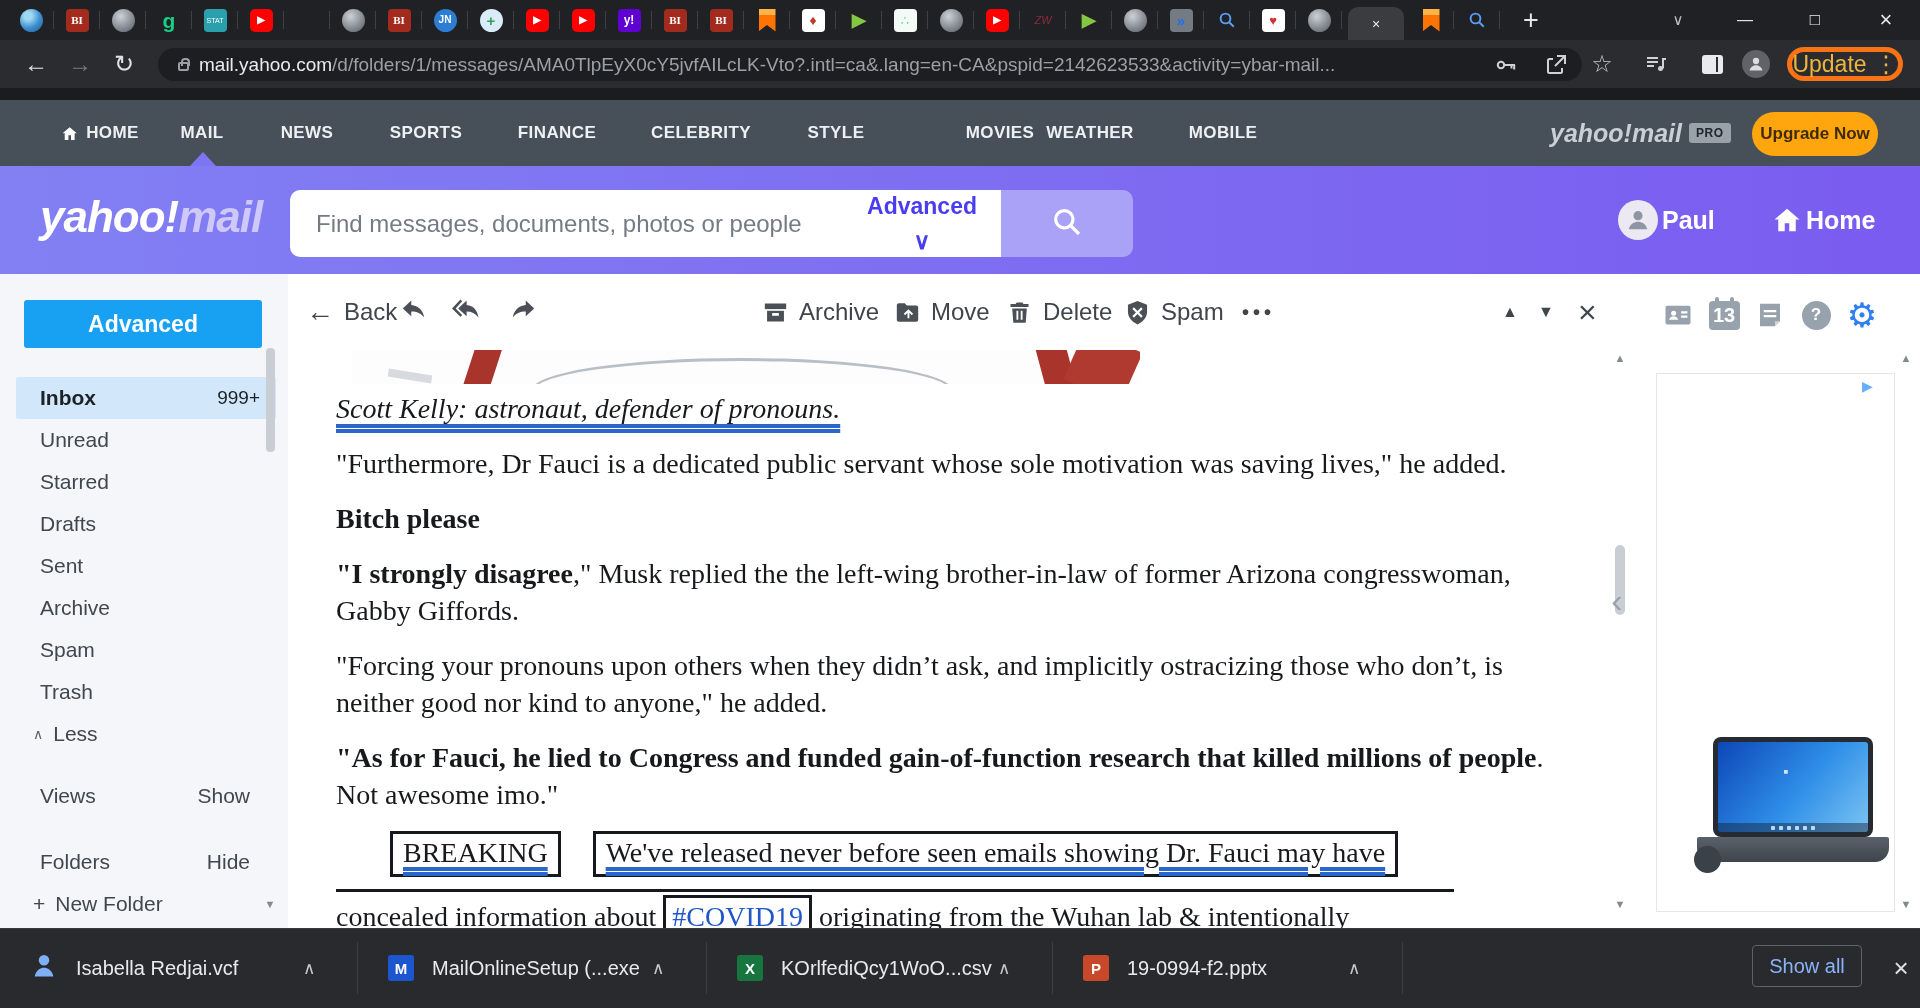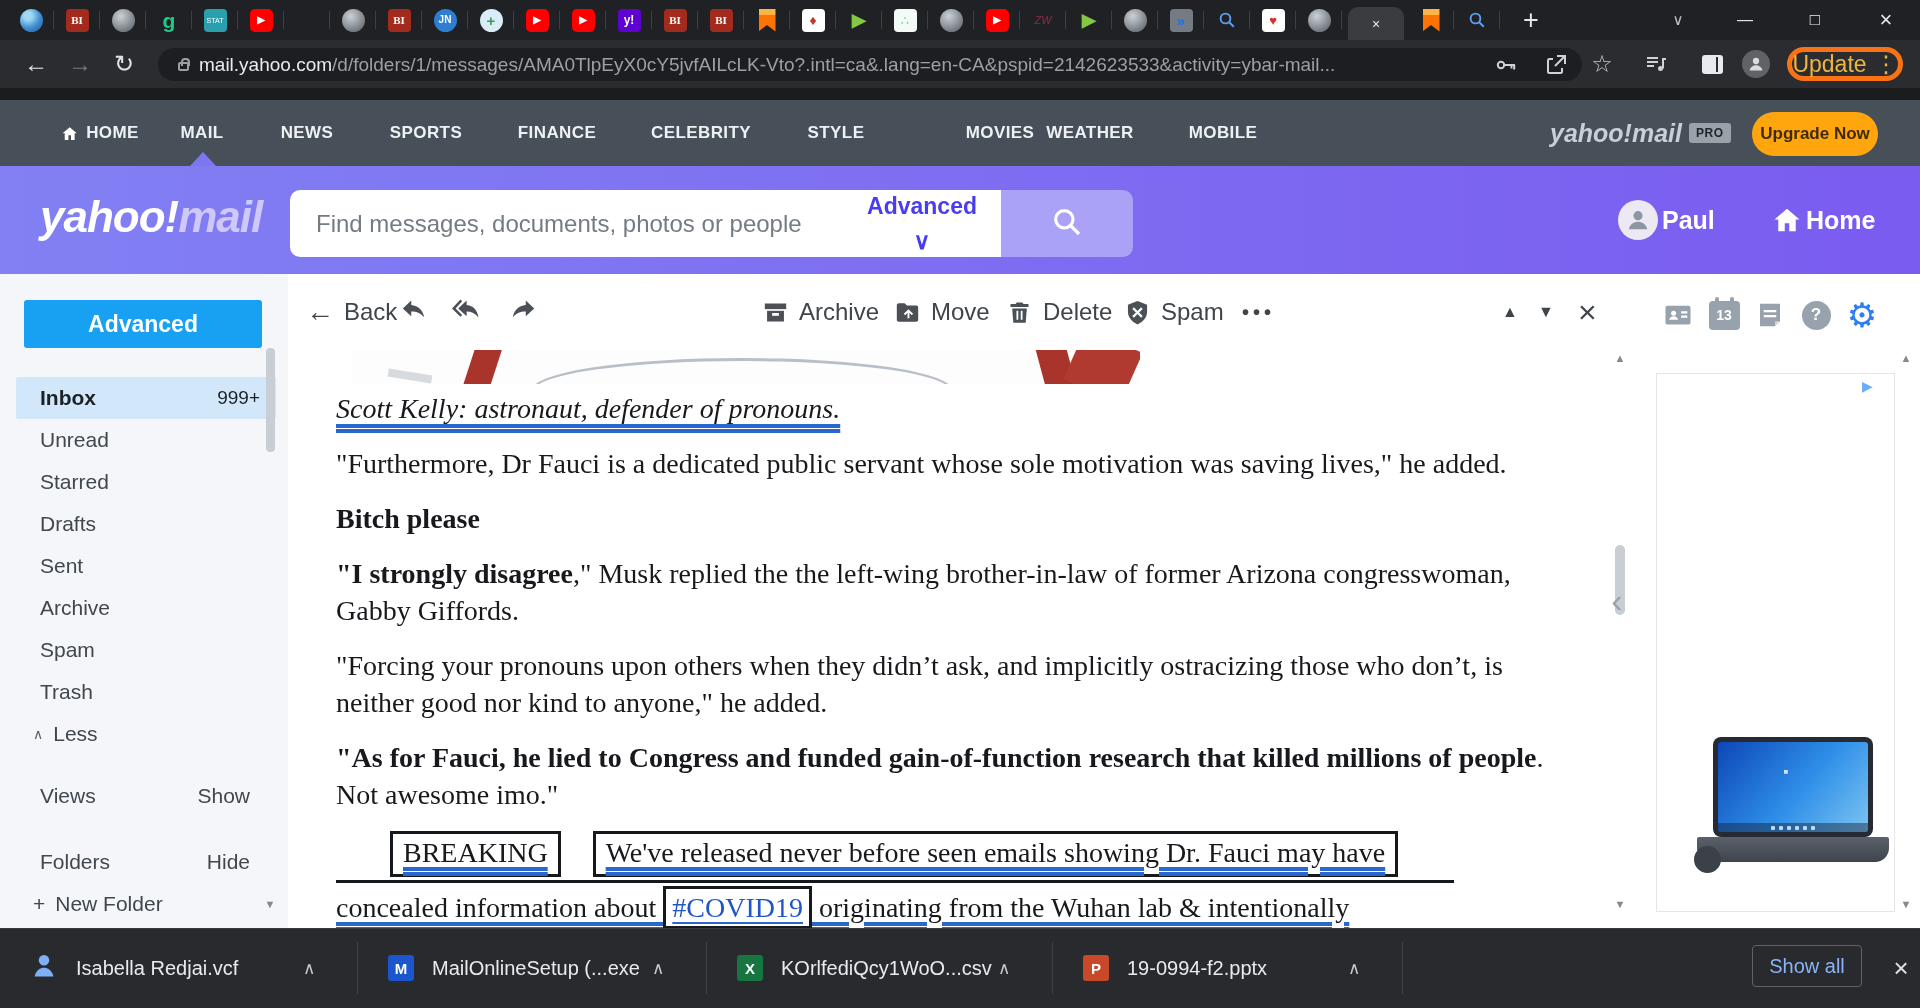--- a/index.html
+++ b/index.html
@@ -120,39 +120,39 @@
                 font-size:28px; line-height:37px; color:#17191c; }
   .email-text p { margin-bottom:18px; }
   .caption { font-style:italic; text-decoration:underline; text-decoration-style:double; text-decoration-color:#2a66cc;
              text-decoration-thickness:4px; text-underline-offset:6px; cursor:pointer; }
   .brline { white-space:nowrap; }
   .brk { display:inline-block; border:3px solid #15181c; padding:0 10px 3px 10px;
          text-decoration:underline; text-decoration-style:double; text-decoration-color:#2a66cc;
          text-decoration-thickness:4px; text-underline-offset:5px; }
   .brk-badge { margin-left:54px; }
   .brk-main { margin-left:32px; }
-  .brline2 { border-top:3px solid #15181c; padding-top:3px; width:1118px; margin-top:3px;
+  .brline2 { border-top:3px solid #15181c; padding-top:3px; width:1118px; margin-top:12px;
              text-decoration:underline; text-decoration-style:double; text-decoration-color:#2a66cc;
              text-decoration-thickness:4px; text-underline-offset:5px; }
   .covid { display:inline-block; border:3px solid #15181c; padding:0 6px; color:#2156c9; cursor:pointer;
            text-decoration:underline; text-decoration-color:#2a66cc; }
 
   
   .in-sb-up { left:1610px; top:352px; width:20px; text-align:center; font-size:11px; color:#82898f; cursor:pointer; }
   .in-sb-thumb { left:1615px; top:545px; width:10px; height:70px; background:#c9ced4; border-radius:5px; cursor:pointer; }
   .collapse { left:1604px; top:580px; width:26px; height:40px; font-size:34px; color:#9aa2ab; display:flex; align-items:center; justify-content:center; cursor:pointer; }
   .in-sb-down { left:1610px; top:898px; width:20px; text-align:center; font-size:11px; color:#82898f; cursor:pointer; }
   .out-sb-up { left:1896px; top:352px; width:20px; text-align:center; font-size:11px; color:#82898f; cursor:pointer; }
   .out-sb-down { left:1896px; top:898px; width:20px; text-align:center; font-size:11px; color:#82898f; cursor:pointer; }
 
   
   .rr-ic { top:295px; height:40px; display:flex; align-items:center; justify-content:center; cursor:pointer; }
   .rr-ic svg { width:32px; height:30px; fill:#98a2ac; }
   .cal { width:31px; height:29px; background:#98a2ac; border-radius:4px; position:relative; display:flex; align-items:center; justify-content:center;
-         color:#fff; font-size:14px; font-weight:bold; }
+         color:#fff; font-size:20px; font-weight:bold; }
   .cal::before { content:""; position:absolute; top:-4px; left:6px; width:4px; height:6px; background:#98a2ac; border-radius:2px;
                  box-shadow:15px 0 0 #98a2ac; }
   .helpc { width:29px; height:29px; border-radius:50%; background:#98a2ac; color:#fff; font-size:17px; font-weight:bold;
            display:flex; align-items:center; justify-content:center; }
   .gear { font-size:34px; color:#2d7ff2; line-height:1; }
 
   .adcard { left:1656px; top:373px; width:239px; height:539px; background:#fff; border:1px solid #e4e6e8; }
   .adchoice { left:1862px; top:378px; font-size:14px; color:#69aef8; cursor:pointer; }
   .lap-screen { left:1713px; top:737px; width:160px; height:100px; background:#262b33; border-radius:8px; padding:5px; }
   .lap-disp { width:100%; height:100%; border-radius:3px; background:linear-gradient(130deg,#0d47b8,#2f8fe8 55%,#7cc4f2); position:relative; overflow:hidden; }

